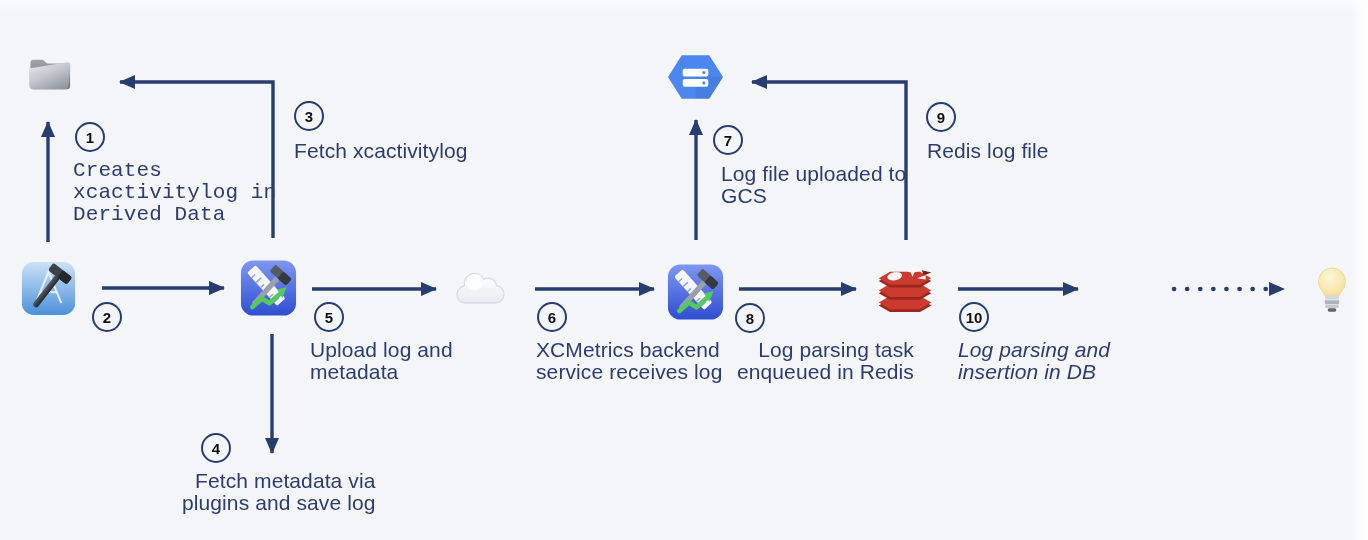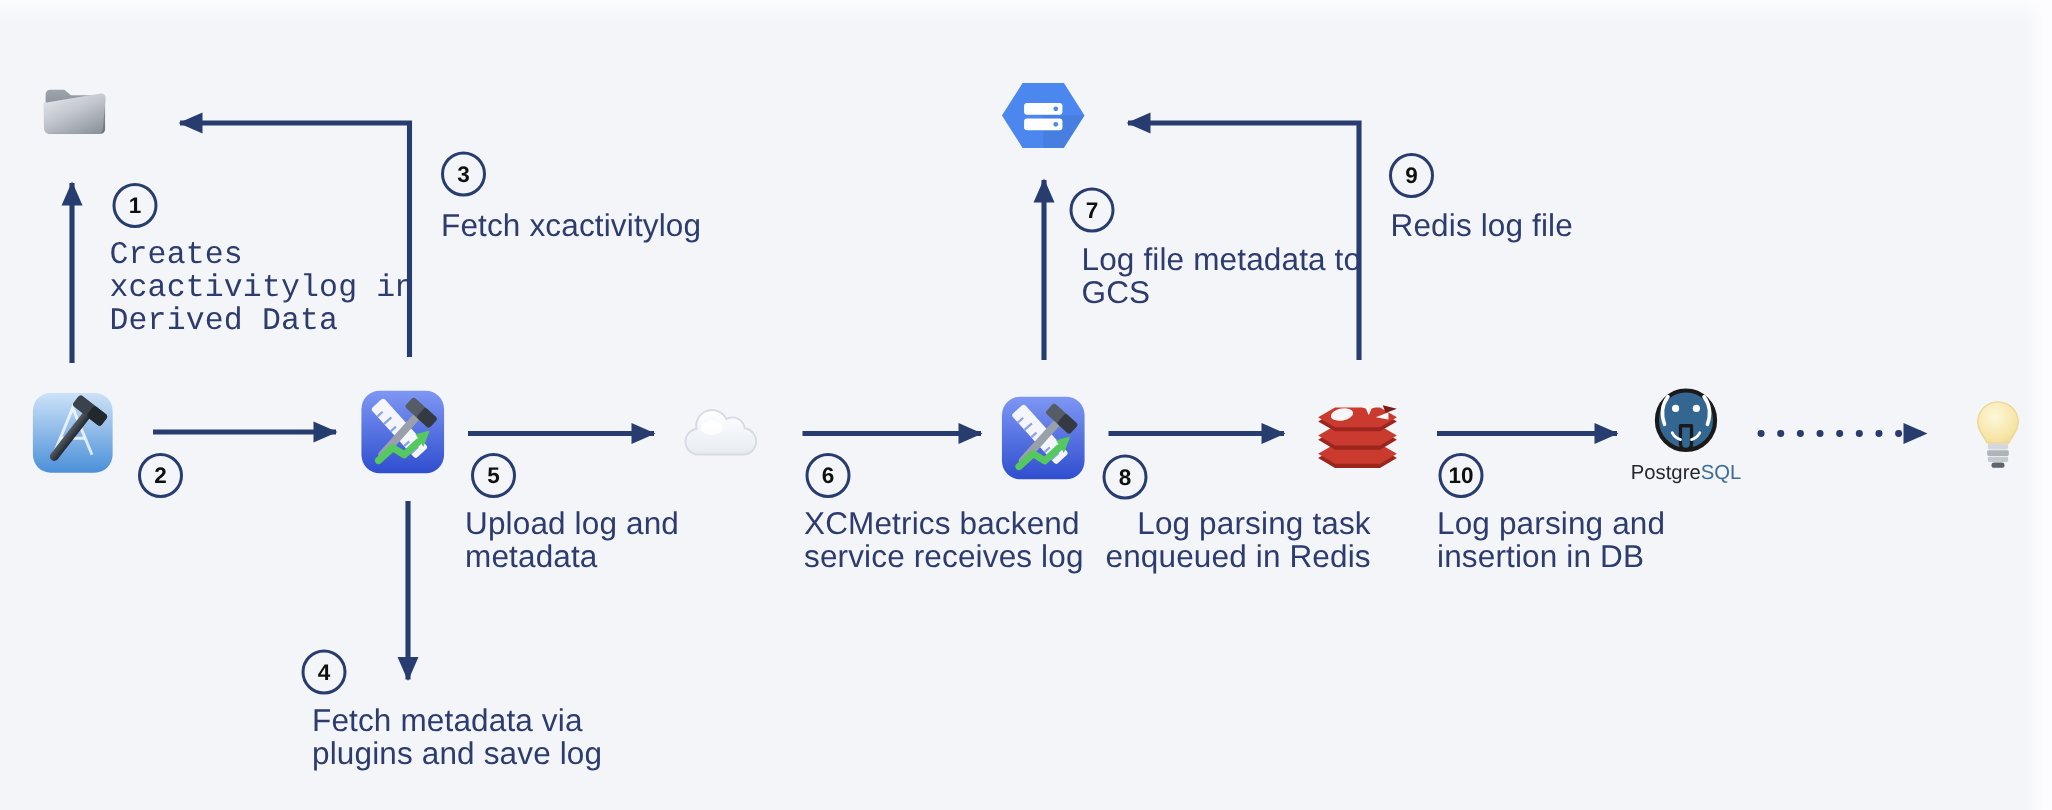--- a/index.html
+++ b/index.html
@@ -176,32 +176,20 @@
         <path d="M4 18 L16 11 H48 L60 18 L48 25 H16 Z" fill="#9c261d"></path>
         <path d="M4 15 L16 8 H48 L60 15 L48 22 H16 Z" fill="#cb3a2e"></path>
       </g>
       <ellipse cx="21" cy="13" rx="8" ry="4.3" fill="#f7f7f7" transform="rotate(-10 21 13)"></ellipse>
       <polygon points="40,1.5 42,6 46.5,7 42,9 40,13.5 38,9 33.5,7 38,6" fill="#f7f7f7"></polygon>
       <polygon points="45,15 54,11.5 54,16.5" fill="#f7f7f7"></polygon>
       <polygon points="50,6.5 60,9 52,12" fill="#7e1d15"></polygon>
     </svg>
   </div>
 
-  <div class="node pg-wrap" style="left:1088px;top:258px;">
-    <svg width="50" height="48" viewBox="0 0 54 52">
-      <ellipse cx="27" cy="24" rx="21" ry="21.5" fill="#336791" stroke="#1a1a1a" stroke-width="3"></ellipse>
-      <path d="M14 7 C 9.5 13 9 20 11.5 27" fill="none" stroke="#ffffff" stroke-width="2.6" stroke-linecap="round"></path>
-      <path d="M40 7 C 44.5 13 45 20 42.5 27" fill="none" stroke="#ffffff" stroke-width="2.6" stroke-linecap="round"></path>
-      <circle cx="19.5" cy="15.5" r="2.6" fill="#ffffff"></circle>
-      <circle cx="34.5" cy="15.5" r="2.6" fill="#ffffff"></circle>
-      <path d="M23 28 h8 v13 a4 4 0 0 1 -8 0 z" fill="#336791" stroke="#1a1a1a" stroke-width="2.4" stroke-linejoin="round"></path>
-      <path d="M17 33 q2 4 6 5 M37 33 q-2 4 -6 5" fill="none" stroke="#ffffff" stroke-width="2" stroke-linecap="round"></path>
-    </svg>
-    <div class="pg-label"><span>Postgre</span><span class="sql">SQL</span></div>
-  </div>
 
   <div class="node" style="left:1314px;top:266px;">
     <svg width="36" height="52" viewBox="0 0 36 54">
       <defs>
         <radialGradient id="bulb" cx="0.42" cy="0.35" r="0.85">
           <stop offset="0" stop-color="#fdf7da"></stop>
             <stop offset="0.65" stop-color="#f7e5a6"></stop>
             <stop offset="1" stop-color="#eed289"></stop>
         </radialGradient>
       </defs>
@@ -217,39 +205,39 @@
   <div class="slabel" style="left:73px;top:160px;font-family:Liberation Mono, monospace;">Creates
 xcactivitylog in
 Derived Data</div>
 
   <div class="badge" style="left:92px;top:302px;">2</div>
 
   <div class="badge" style="left:294px;top:101px;">3</div>
   <div class="slabel" style="left:294px;top:140px;">Fetch xcactivitylog</div>
 
   <div class="badge" style="left:201px;top:433px;">4</div>
-  <div class="slabel" style="left:208px;top:470px;">Fetch metadata via
+  <div class="slabel" style="left:182px;top:470px;text-align:right;">Fetch metadata via
 plugins and save log</div>
 
   <div class="badge" style="left:314px;top:302px;">5</div>
   <div class="slabel" style="left:310px;top:339px;">Upload log and
 metadata</div>
 
   <div class="badge" style="left:537px;top:302px;">6</div>
   <div class="slabel" style="left:536px;top:339px;">XCMetrics backend
 service receives log</div>
 
   <div class="badge" style="left:713px;top:125px;">7</div>
-  <div class="slabel" style="left:721px;top:163px;">Log file metadata to
+  <div class="slabel" style="left:721px;top:163px;">Log file uploaded to
 GCS</div>
 
   <div class="badge" style="left:735px;top:303px;">8</div>
   <div class="slabel" style="left:737px;top:339px;text-align:right;">Log parsing task
 enqueued in Redis</div>
 
   <div class="badge" style="left:926px;top:102px;">9</div>
   <div class="slabel" style="left:927px;top:140px;">Redis log file</div>
 
   <div class="badge" style="left:959px;top:302px;">10</div>
-  <div class="slabel" style="left:958px;top:339px;">Log parsing and
+  <div class="slabel" style="left:958px;top:339px;font-style:italic;">Log parsing and
 insertion in DB</div>
 
 </div>
 
 </body></html>

